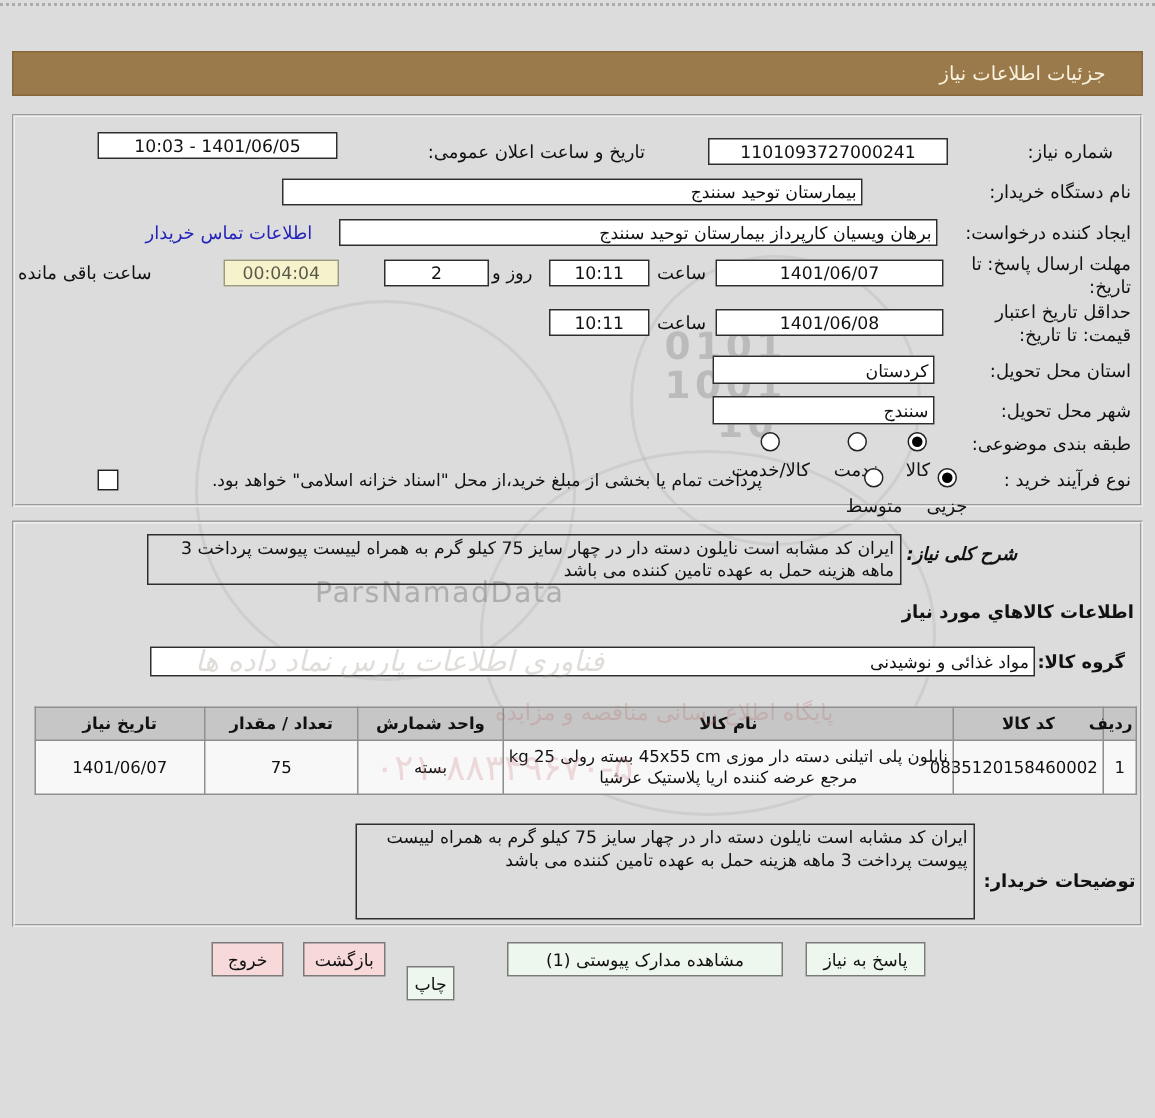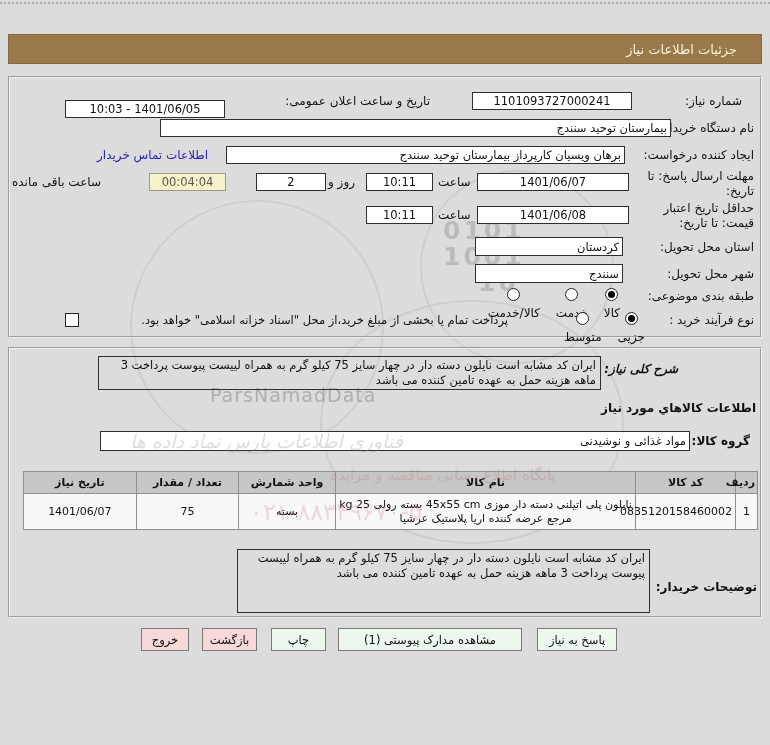--- a/index.html
+++ b/index.html
@@ -94,24 +94,24 @@
 
 <div class="titlebar">
   <span>جزئیات اطلاعات نیاز</span>
 </div>
 
 <div class="groupbox box1"></div>
 
 <span class="lbl" style="right:28px;top:94px;">شماره نیاز:</span>
 <div class="inp center" style="left:472px;top:92px;width:160px;">1101093727000241</div>
 <span class="lbl" style="right:340px;top:94px;">تاریخ و ساعت اعلان عمومی:</span>
-<div class="inp center" style="left:65px;top:100px;width:160px;">1401/06/05 - 10:03</div>
+<div class="inp center" style="left:65px;top:88px;width:160px;">1401/06/05 - 10:03</div>
 
 <span class="lbl" style="right:16px;top:121px;">نام دستگاه خریدار:</span>
-<div class="inp rstart" style="left:160px;top:119px;width:511px;padding-left:32px;">بیمارستان توحید سنندج</div>
+<div class="inp rstart" style="left:188px;top:119px;width:387px;padding-left:32px;">بیمارستان توحید سنندج</div>
 
 <span class="lbl" style="right:16px;top:148px;">ایجاد کننده درخواست:</span>
 <div class="inp rstart" style="left:226px;top:146px;width:399px;">برهان ویسیان کارپرداز بیمارستان توحید سنندج</div>
 <span class="link" style="left:97px;top:148px;">اطلاعات تماس خریدار</span>
 
 <span class="lbl2" style="right:16px;top:169px;">مهلت ارسال پاسخ: تا تاریخ:</span>
 <div class="inp center" style="left:477px;top:173px;width:152px;">1401/06/07</div>
 <span class="lbl" style="left:438px;top:175px;">ساعت</span>
 <div class="inp center" style="left:366px;top:173px;width:67px;">10:11</div>
 <span class="lbl" style="left:328px;top:175px;">روز و</span>
@@ -199,15 +199,15 @@
       <td>1401/06/07</td>
     </tr>
   </tbody>
 </table>
 
 <div class="textbox" style="left:237px;top:549px;width:413px;height:64px;">ایران کد  مشابه است نایلون دسته دار در چهار سایز 75 کیلو گرم به همراه لییست پیوست پرداخت 3 ماهه هزینه حمل  به عهده تامین کننده می باشد</div>
 <span class="lbl blbl" style="right:13px;top:580px;">توضیحات خریدار:</span>
 
 <div class="btn green" style="left:537px;width:80px;">پاسخ به نیاز</div>
 <div class="btn green" style="left:338px;width:184px;">مشاهده مدارک پیوستی (1)</div>
-<div class="btn green" style="left:271px;width:55px;">چاپ</div>
+<div class="btn green" style="left:271px;width:32px;margin-top:16px;">چاپ</div>
 <div class="btn pink" style="left:202px;width:55px;">بازگشت</div>
 <div class="btn pink" style="left:141px;width:48px;">خروج</div>
 
 </body></html>

